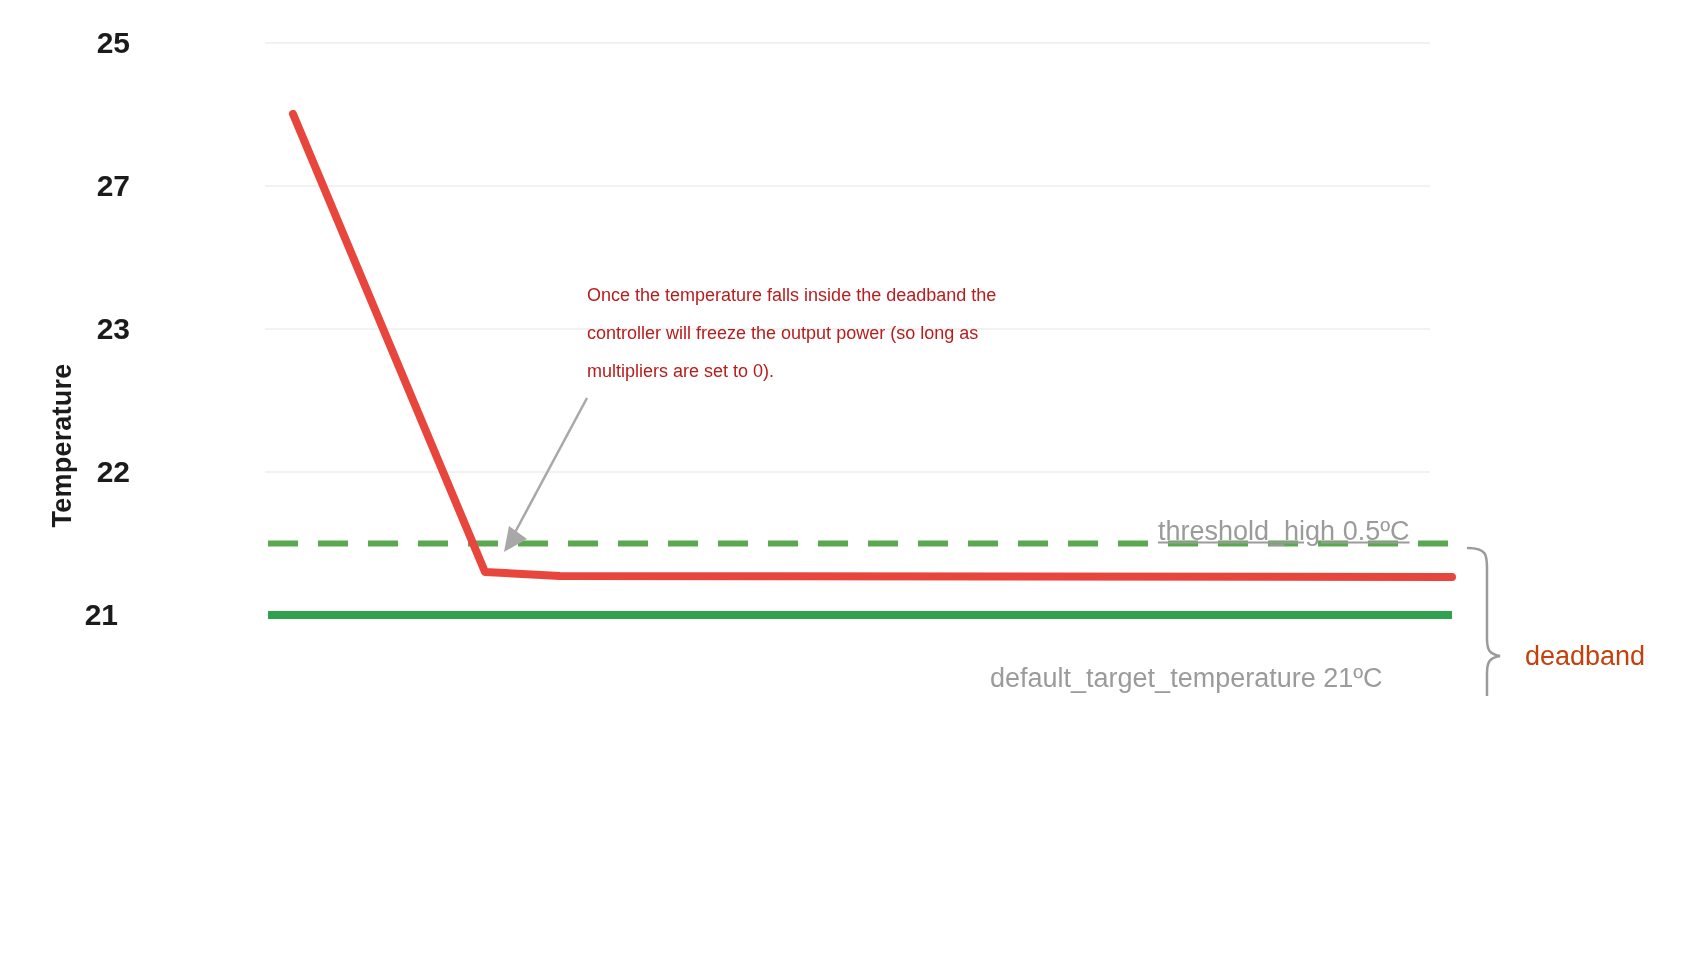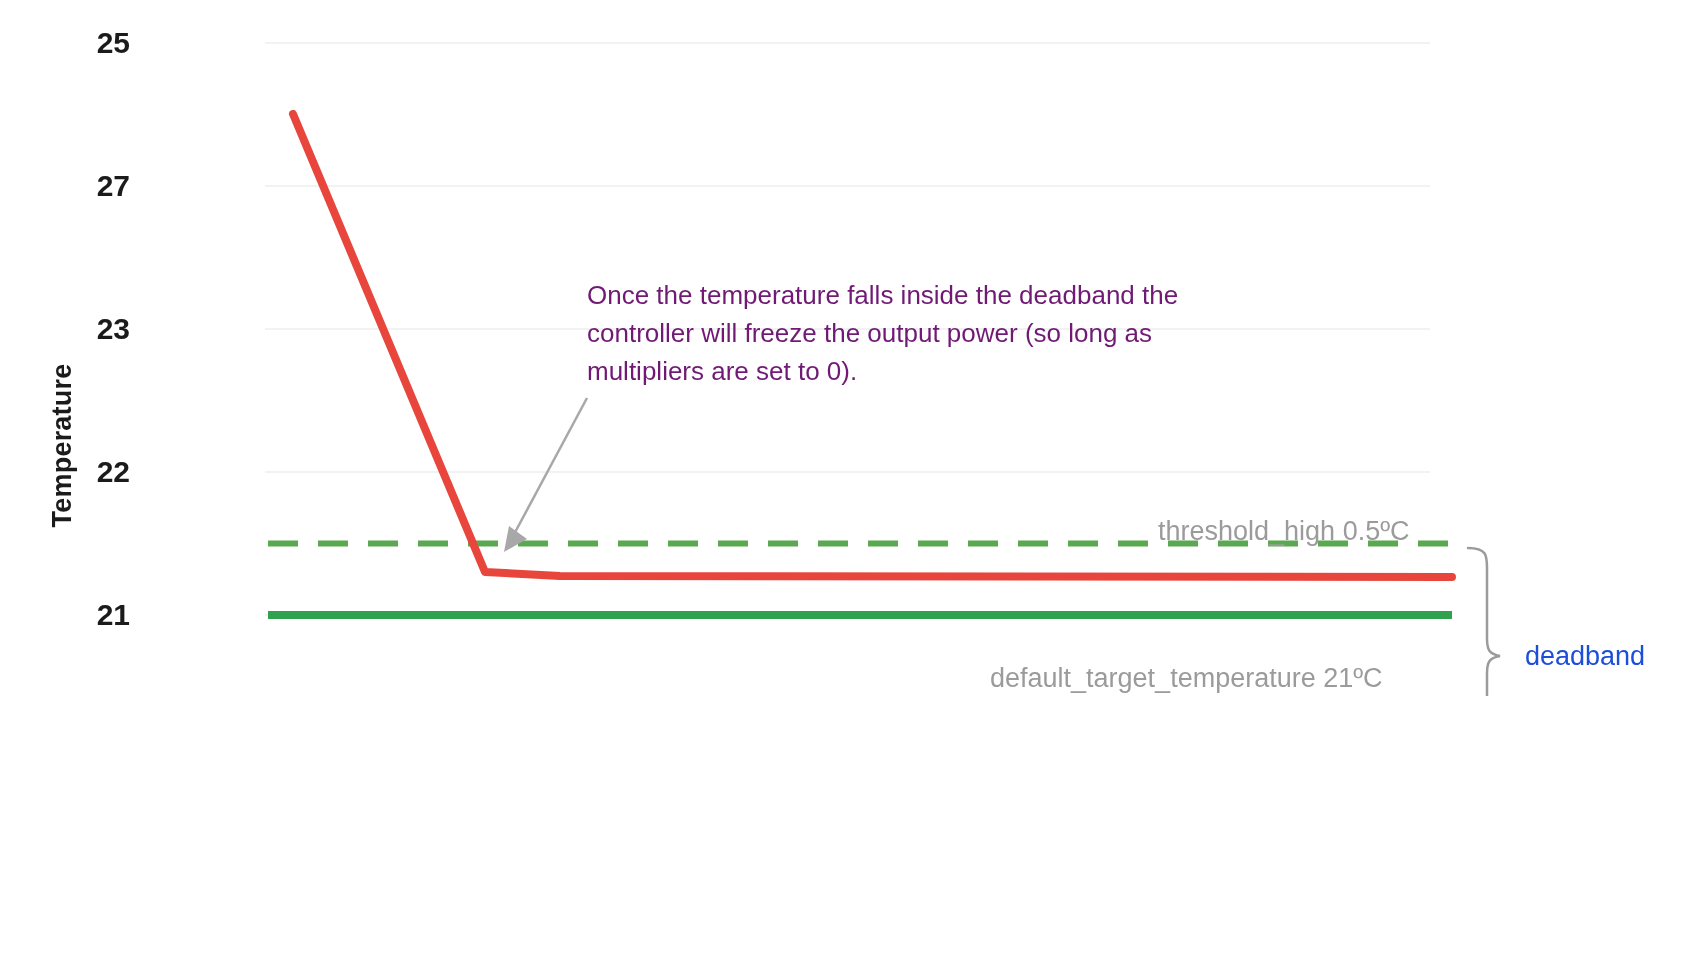--- a/index.html
+++ b/index.html
@@ -55,36 +55,36 @@
     left: 0;
     top: 0;
     width: 1700px;
     height: 960px;
     overflow: visible;
     pointer-events: none;
   }
   
   .callout {
     position: absolute;
-    font-size: 26px;
+    font-size: 18px;
     line-height: 38px;
-    color: #701a75;
+    color: #b91c1c;
     white-space: pre-line;
   }
   .line-label {
     position: absolute;
     font-size: 27px;
     color: #9b9b9b;
     white-space: nowrap;
     transform: translateY(-50%);
   }
   .brace-label {
     position: absolute;
     font-size: 27px;
-    color: #1d4ed8;
+    color: #c2410c;
     white-space: nowrap;
     transform: translateY(-50%);
   }
 </style>
 </head>
 <body>
 
 <div id="stage">
 
   <div class="gridline" style="left:265px; top:43px;  width:1165px;"></div>
@@ -92,21 +92,21 @@
   <div class="gridline" style="left:265px; top:329px; width:1165px;"></div>
   <div class="gridline" style="left:265px; top:472px; width:1165px;"></div>
   <div class="gridline" style="left:265px; top:615px; width:1165px;"></div>
   <div class="gridline" style="left:265px; top:758px; width:1165px;"></div>
   <div class="gridline" style="left:265px; top:901px; width:1165px;"></div>
 
   <div class="tick-label" style="left:40px; top:43px;">25</div>
   <div class="tick-label" style="left:40px; top:186px;">27</div>
   <div class="tick-label" style="left:40px; top:329px;">23</div>
   <div class="tick-label" style="left:40px; top:472px;">22</div>
-  <div class="tick-label" style="left:40px; top:615px;">21</div>
+  <div class="tick-label" style="left:28px; top:615px;">21</div>
   <div class="tick-label" style="left:40px; top:758px;text-align:center;">20</div>
   <div class="tick-label" style="left:40px; top:938px;">19</div>
 
   <div class="y-axis-title" style="top:430px;">Temperature</div>
 
   <svg class="series-svg" viewBox="0 0 1700 960" preserveAspectRatio="none">
 
     <line x1="268" y1="543.5" x2="1452" y2="543.5" stroke="#5aa84f" stroke-width="6" stroke-dasharray="30 20" stroke-linecap="butt"></line>
 
     <line x1="268" y1="758" x2="1452" y2="758" stroke="#2f9e4f" stroke-width="6" stroke-dasharray="30 20" stroke-linecap="butt"></line>
@@ -128,20 +128,20 @@
                C 1489 658, 1487 662, 1487 674
                L 1487 744
                C 1487 756, 1487 764, 1468 764"></path>
     </g>
   </svg>
 
   <div class="callout" style="left:587px; top:276px; width:730px;">Once the temperature falls inside the deadband the
 controller will freeze the output power (so long as
 multipliers are set to 0).</div>
 
-  <div class="line-label" style="left:1158px; top:531px;">threshold_high  0.5ºC</div>
+  <div class="line-label" style="left:1158px; top:531px;text-decoration:underline;">threshold_high  0.5ºC</div>
 
   <div class="line-label" style="left:990px; top:656px;margin-top:22px;">default_target_temperature  21ºC</div>
 
 
   <div class="brace-label" style="left:1525px; top:656px;">deadband</div>
 
 </div>
 
 </body></html>

